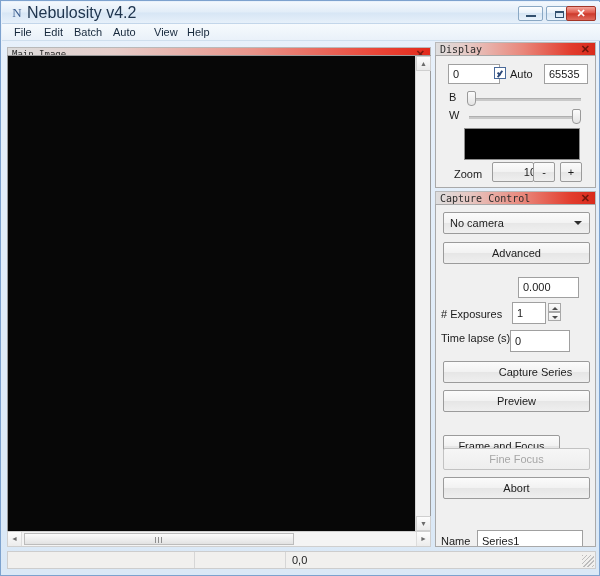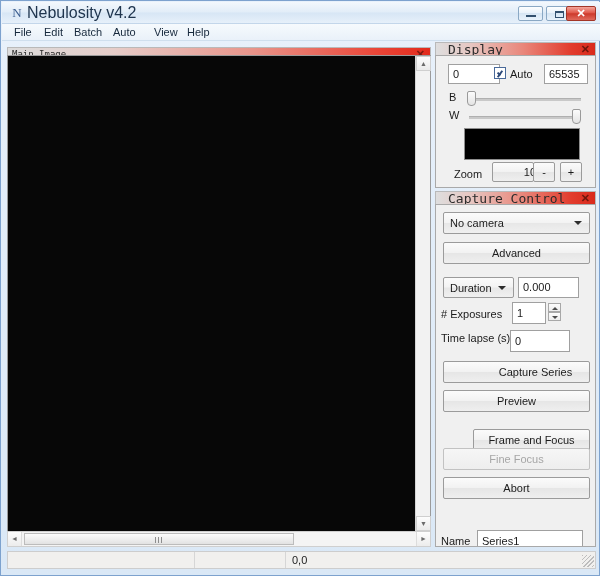--- a/index.html
+++ b/index.html
@@ -111,23 +111,23 @@
     background:repeating-linear-gradient(to right,#8d8d8d 0 1px,transparent 1px 3px);}
 
   
   .panel{position:absolute;left:434px;width:161px;}
   .pcap{
     position:absolute;left:0;top:0;width:161px;height:13px;
     background:linear-gradient(to right,#dedede 0%,#e7c6c1 22%,#e9867a 55%,#e23c2d 85%,#d92a1b 100%);
     border:1px solid #b9b9b9;border-bottom:none;box-sizing:border-box;
   }
   .pcap .captxt{
-    position:absolute;left:12px;top:0;height:13px;line-height:13px;
+    position:absolute;left:4px;top:0;height:13px;line-height:13px;
     font-family:"DejaVu Sans Mono","Liberation Mono",monospace;
-    font-size:13px;color:#2b2b2b;
+    font-size:10px;color:#2b2b2b;
   }
   .pcap .capx{position:absolute;right:5px;top:0;height:13px;line-height:12px;font-size:11px;font-weight:bold;color:#6e160c;cursor:pointer;}
   .pbody{
     position:absolute;left:0;width:161px;
     background:#f0f0f0;border:1px solid #a9a9a9;box-sizing:border-box;
   }
 
   .tbox{
     position:absolute;background:#fff;border:1px solid #a0a0a0;
     box-sizing:border-box;font-size:11px;color:#1a1a1a;
@@ -285,43 +285,39 @@
     </div>
     <div class="pbody" style="top:13px;height:343px;overflow:hidden;">
 
       <div class="combo" style="left:7px;top:7px;width:147px;height:22px;">
         <span>No camera</span>
         <span class="carrow"></span>
       </div>
 
       <div class="btn" style="left:7px;top:37px;width:147px;height:22px;">Advanced</div>
 
-      <div class="combo" style="left:7px;top:72px;width:71px;height:21px;">
-        <span>Duration</span>
-        <span class="carrow"></span>
-      </div>
       <div class="tbox" style="left:82px;top:72px;width:61px;height:21px;">0.000</div>
 
       <div class="lbl" style="left:5px;top:104px;"># Exposures</div>
       <div class="tbox" style="left:76px;top:97px;width:34px;height:22px;">1</div>
       <div class="spin" style="left:112px;top:98px;height:18px;">
         <div class="sb sup">
             <span class="tri"></span>
           </div>
         <div class="sb sdn">
             <span class="tri"></span>
           </div>
       </div>
 
       <div class="lbl" style="left:5px;top:128px;">Time lapse (s)</div>
       <div class="tbox" style="left:74px;top:125px;width:60px;height:22px;">0</div>
 
       <div class="btn" style="left:7px;top:156px;width:147px;height:22px;padding-left:38px;">Capture Series</div>
       <div class="btn" style="left:7px;top:185px;width:147px;height:22px;">Preview</div>
-      <div class="btn" style="left:7px;top:224px;width:117px;height:22px;margin-left:30px;">Frame and Focus</div>
+      <div class="btn" style="left:7px;top:230px;width:117px;height:22px;">Frame and Focus</div>
       <div class="btn dis" style="left:7px;top:243px;width:147px;height:22px;">Fine Focus</div>
       <div class="btn" style="left:7px;top:272px;width:147px;height:22px;">Abort</div>
 
       <div class="lbl" style="left:5px;top:331px;">Name</div>
       <div class="tbox" style="left:41px;top:325px;width:106px;height:22px;">Series1</div>
     </div>
   </div>
 
   <div class="statusbar">
     <div class="scell" style="width:186px;"></div>

